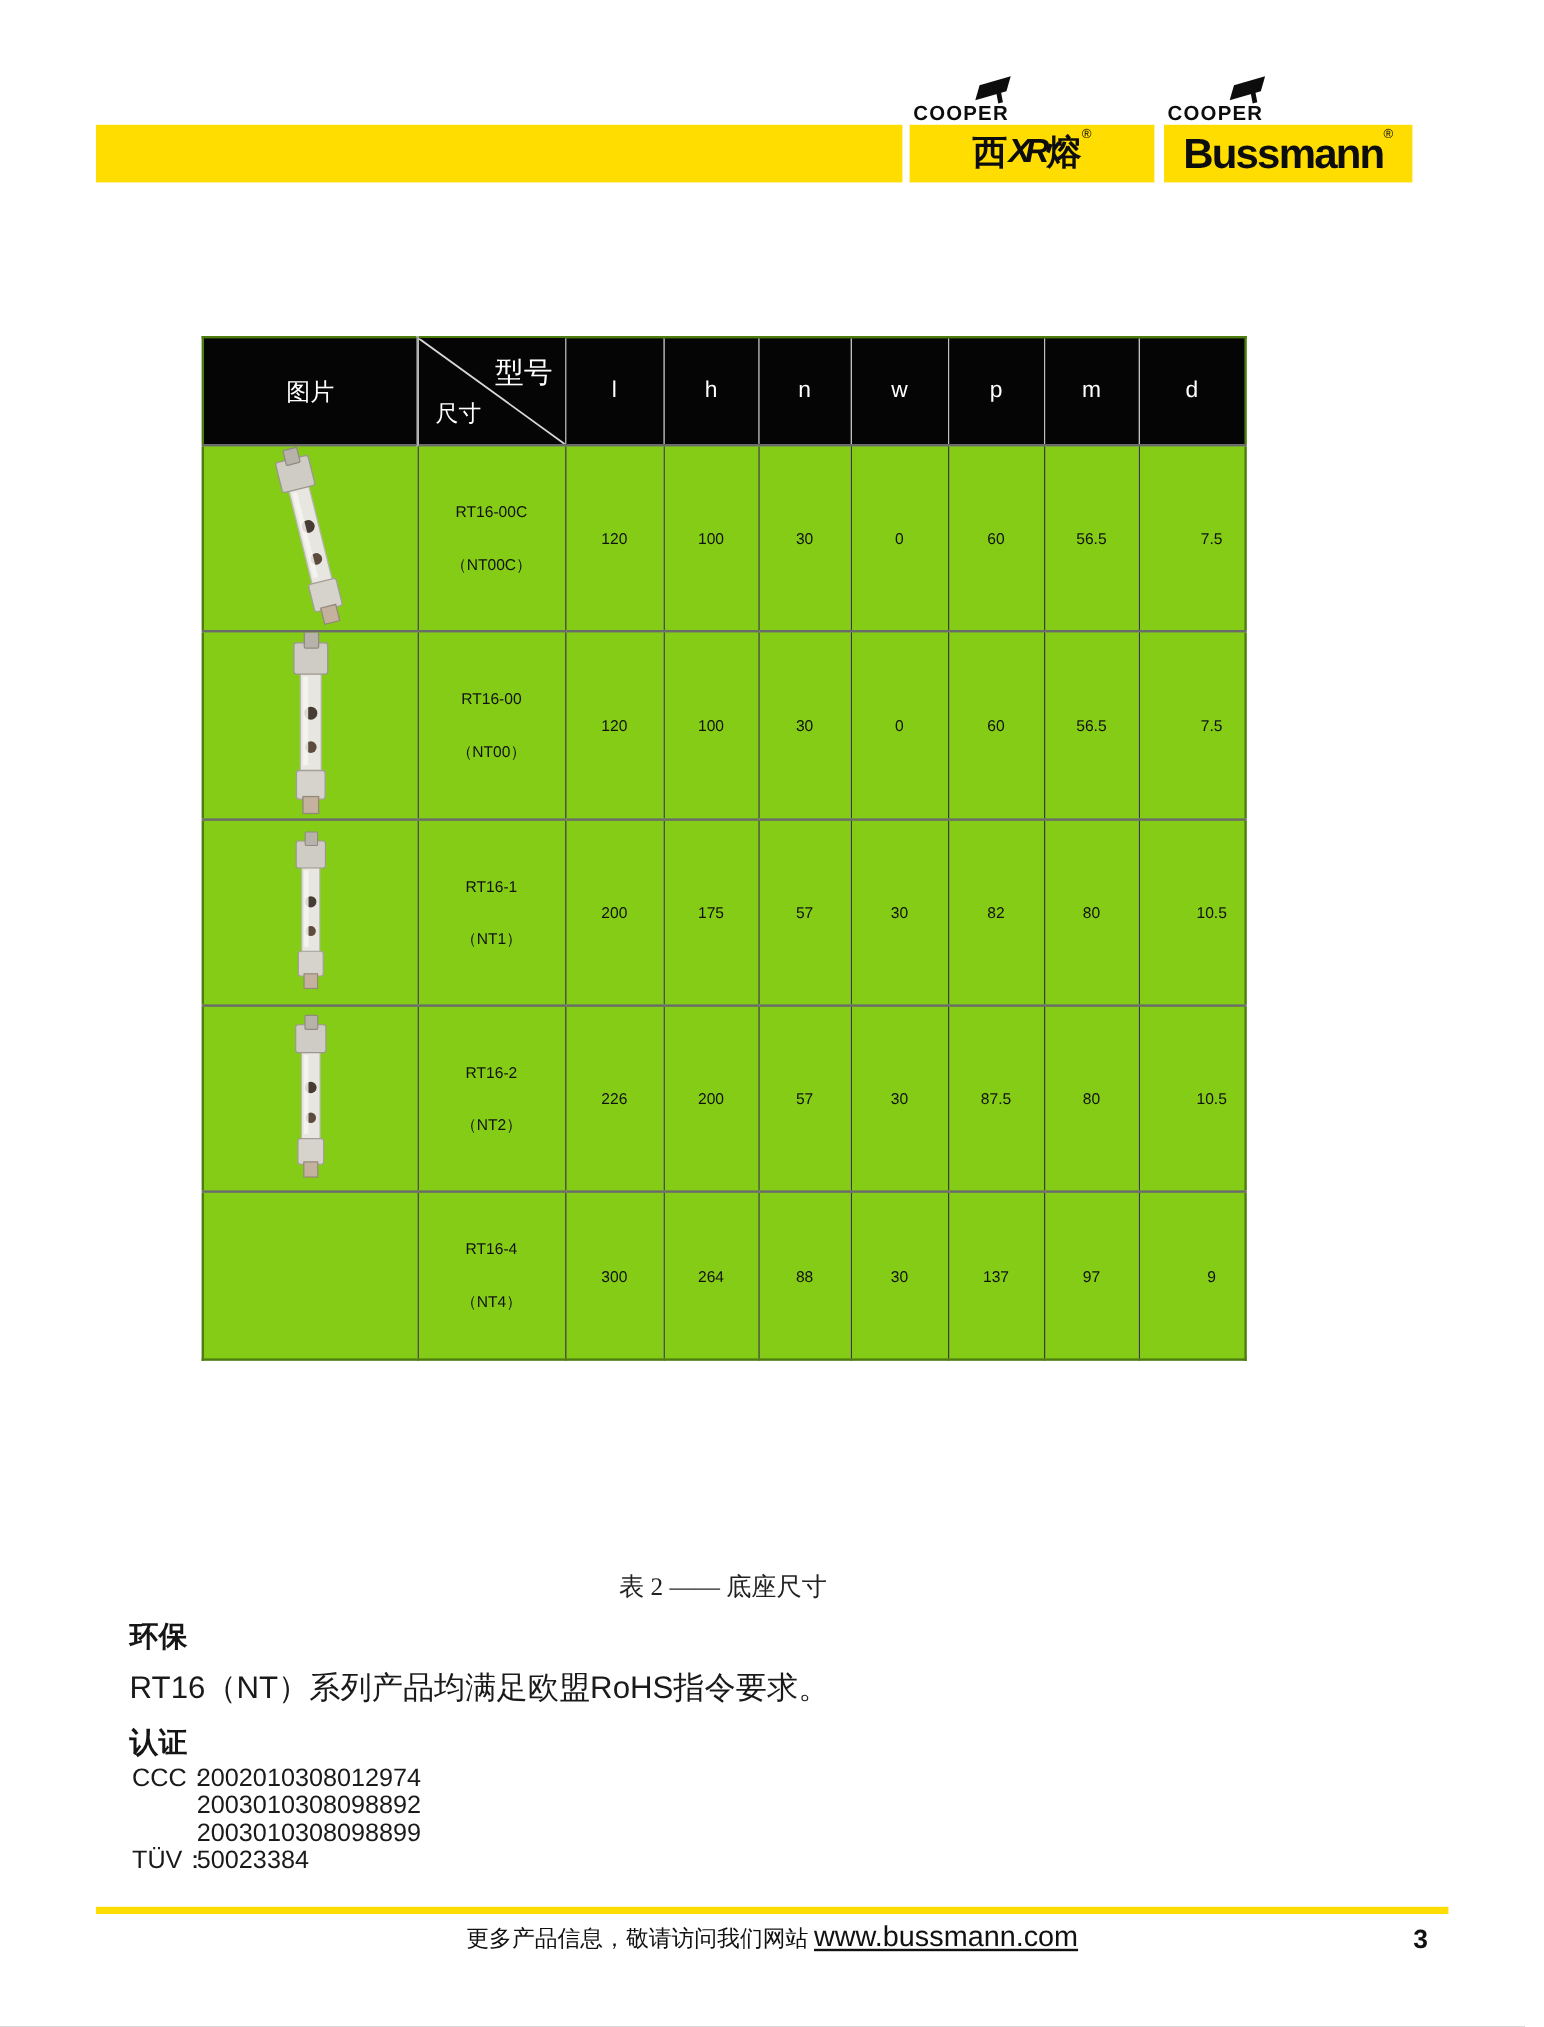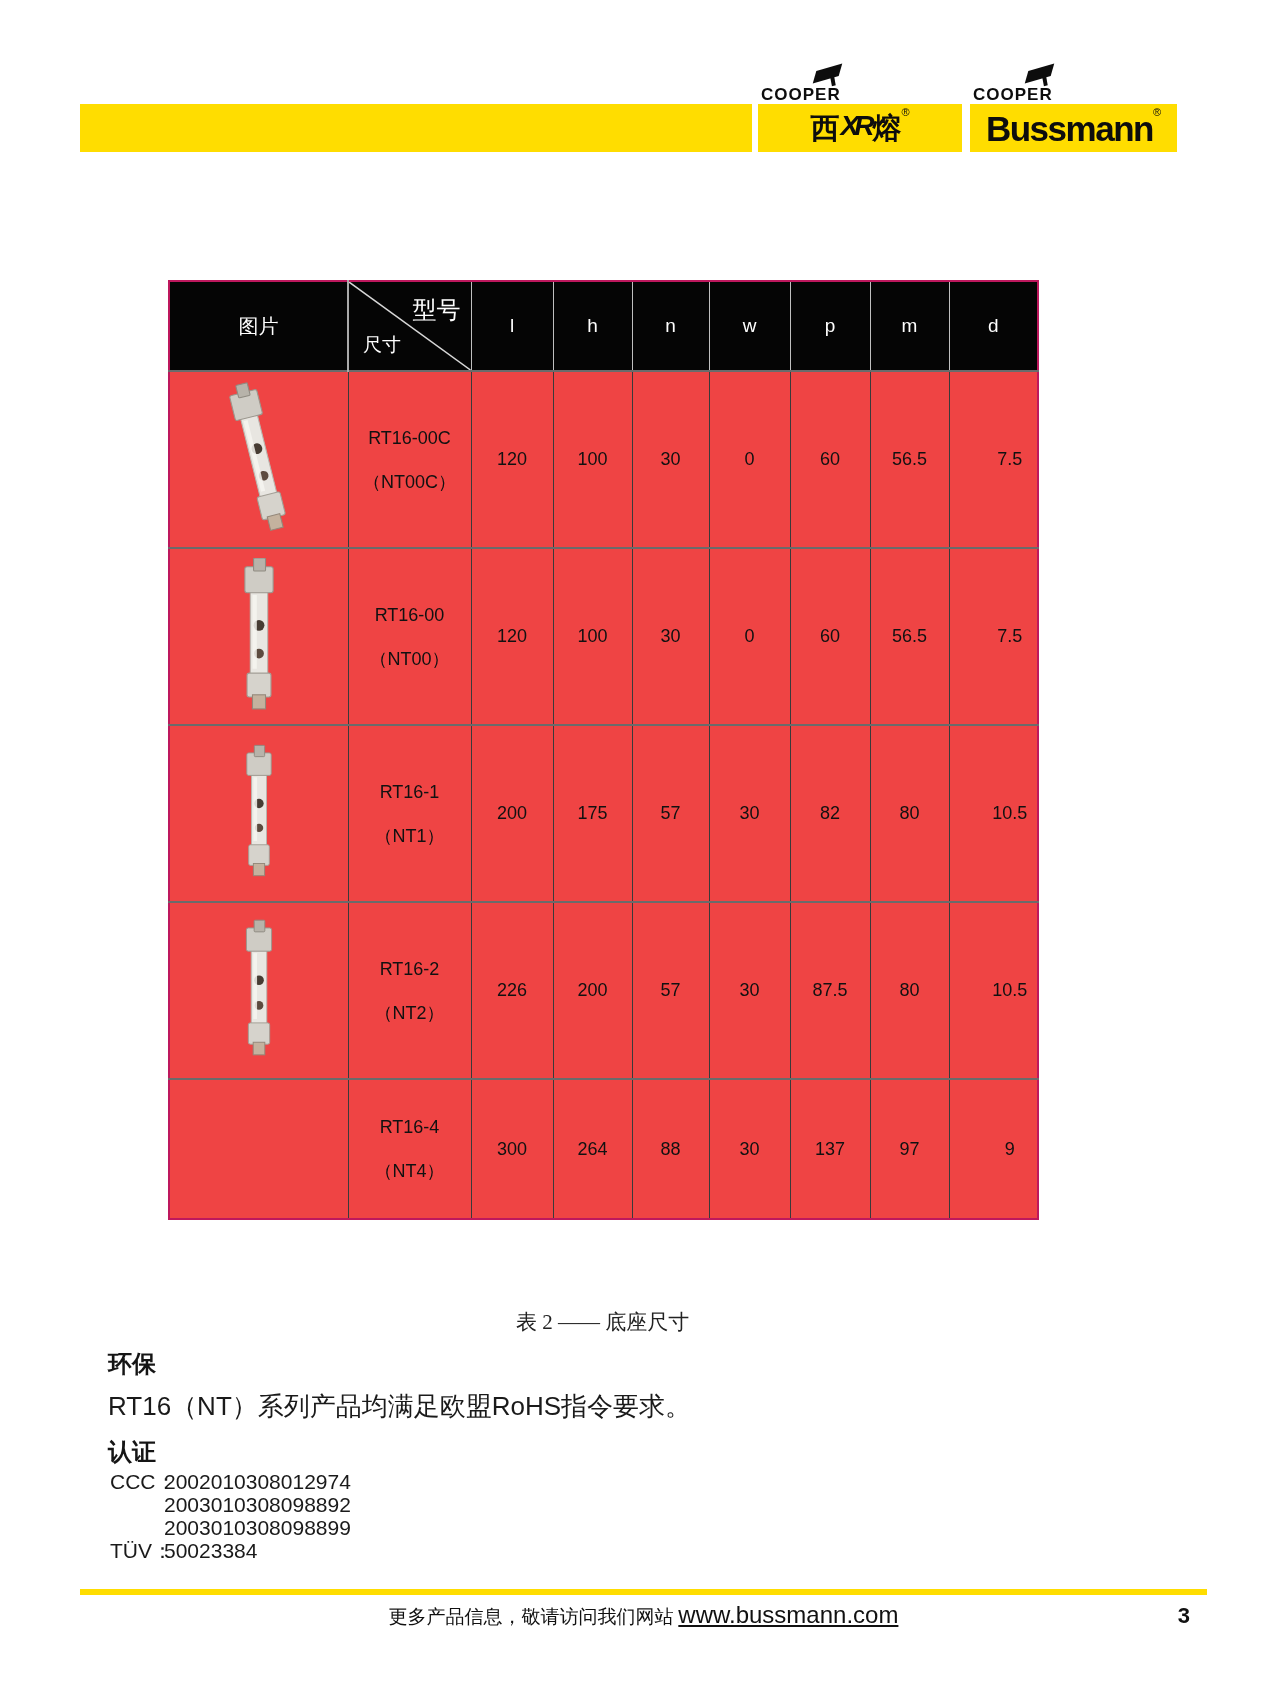--- a/index.html
+++ b/index.html
@@ -21,32 +21,32 @@
           transform:rotate(-16deg) skewX(-32deg); }
   .flag::after { content:""; position:absolute; left:20px; top:9px; width:4px; height:10px; background:#0d0d0d; transform:skewX(28deg); }
   .logo-box { height:48px; background:#FFDD00; display:flex; align-items:center; justify-content:center; color:#0d0d0d; }
   .xi, .rong { font-size:29px; font-weight:bold; line-height:1; }
   .xr { font-size:28px; font-weight:bold; font-style:italic; letter-spacing:-5px; line-height:1; margin:0 3px 0 1px; transform:translateY(-2px); }
   .reg { font-size:11px; align-self:flex-start; margin-top:2px; }
   .bussmann { font-size:35px; font-weight:bold; letter-spacing:-1.5px; line-height:1; }
 
   
   table.dims { position:absolute; left:168px; top:280px; width:869px; border-collapse:collapse;
-               table-layout:fixed; border:2px solid #be185d; }
+               table-layout:fixed; border:2px solid #4d7c0f; }
   table.dims th, table.dims td { padding:0; text-align:center; vertical-align:middle; }
   tr.hrow { height:90px; }
   tr.hrow th { background:#050505; color:#fff; font-weight:normal; font-size:19px; border-left:1px solid #bfbfbf; }
   tr.hrow th:first-child { border-left:none; font-size:20px; }
   th.corner { position:relative; border-left:2px solid #aaa !important; }
   .diag { position:absolute; left:0; top:0; width:100%; height:100%; }
   .corner-tr { position:absolute; top:12px; right:10px; font-size:24px; }
   .corner-bl { position:absolute; bottom:12px; left:14px; font-size:19px; }
-  tr.drow { height:177px; }
+  tr.drow { height:155px; }
   tr.drow-last { height:140px; }
-  tr.drow td, tr.drow-last td { border:1px solid #3a3a3a; border-top:2px solid #6b6b6b; font-size:18px; background:#ef4444; }
+  tr.drow td, tr.drow-last td { border:1px solid #3a3a3a; border-top:2px solid #6b6b6b; font-size:13px; background:#84cc16; }
   td.model { background:#FFDE17; font-size:20px; line-height:44px; border-left:1px solid #222; border-right:1px solid #222; }
   td.pic { border-left:none !important; }
   td.dval:last-child { border-right:none;padding-left:33px; }
   .photo { display:inline-block; }
 
   
   .caption { position:absolute; left:168px; top:1308px; width:869px; text-align:center;
              font-family:"Liberation Serif","DejaVu Serif",serif; font-size:21px; color:#222; }
   .sec-head { position:absolute; left:108px; font-size:24px; font-weight:bold; color:#151515; }
   .sec-head.env { top:1348px; }

